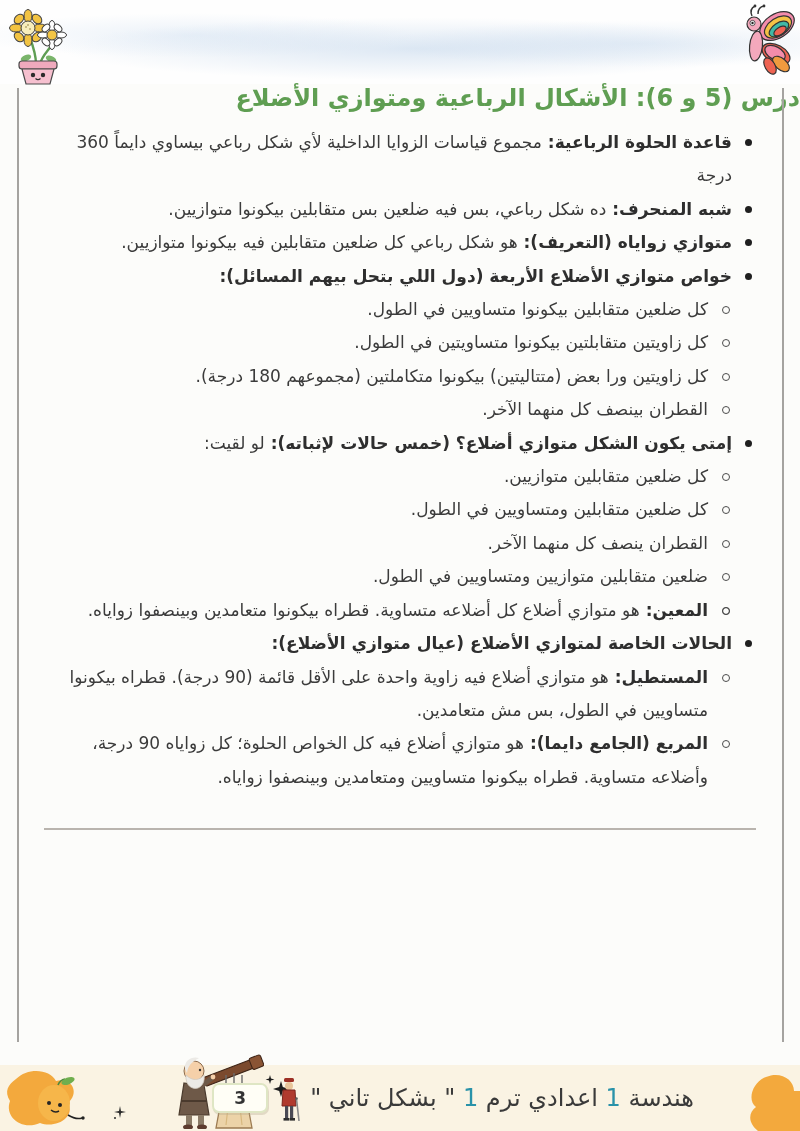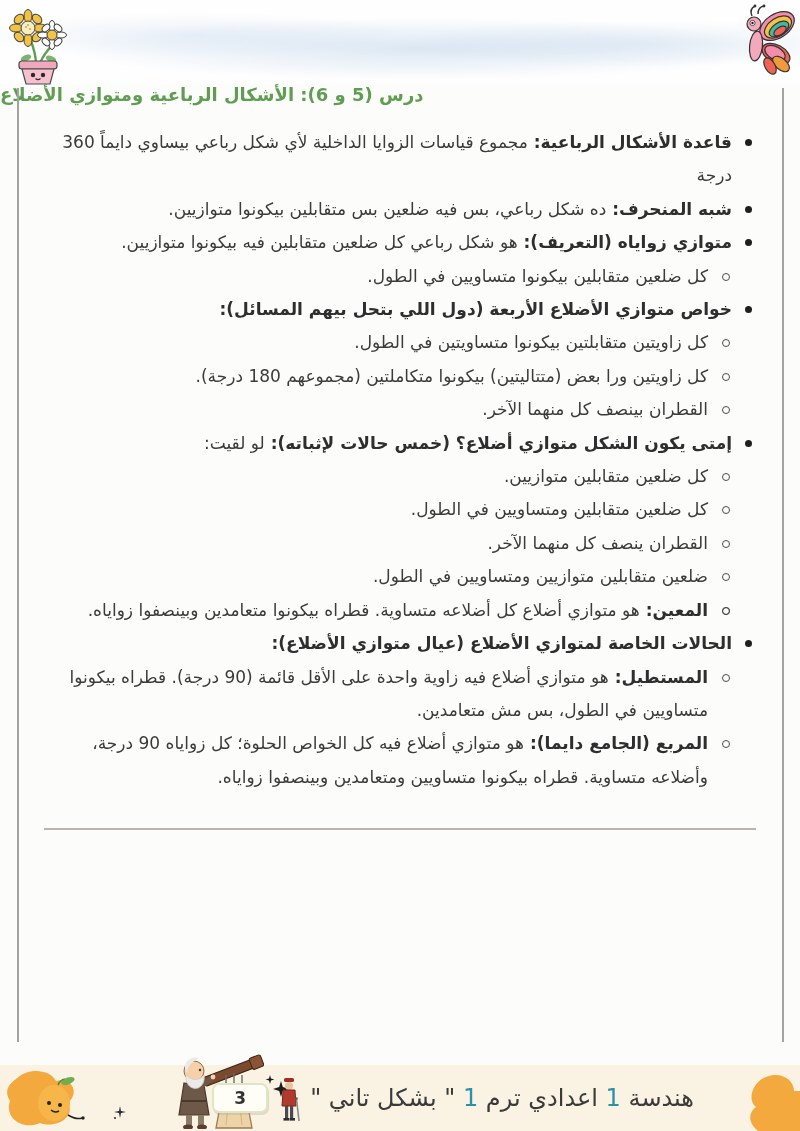--- a/index.html
+++ b/index.html
@@ -13,22 +13,22 @@
     position:absolute;top:0;left:0;width:800px;height:84px;
     background:
       radial-gradient(62% 52% at 52% 58%, rgba(175,201,229,.42), rgba(175,201,229,0) 72%),
       radial-gradient(40% 38% at 24% 42%, rgba(190,212,236,.30), rgba(190,212,236,0) 70%),
       radial-gradient(46% 40% at 80% 52%, rgba(182,206,232,.30), rgba(182,206,232,0) 70%),
       #fefefe;
   }
   .flower-pot{position:absolute;left:6px;top:6px;width:64px;height:80px;}
   .butterfly{position:absolute;left:732px;top:2px;width:66px;height:76px;}
   .page-title{
-    position:absolute;top:84px;left:0;width:800px;text-align:left;
-    font-size:18px;font-weight:bold;color:#5f9e52;direction:rtl;
+    position:absolute;top:84px;left:0;width:800px;text-align:right;
+    font-size:24px;font-weight:bold;color:#5f9e52;direction:rtl;
   }
   
   .side-line{position:absolute;top:88px;width:2px;height:954px;background:#a5a3a0;}
   .side-line.left{left:17px;}
   .side-line.right{left:782px;}
   
   .lesson{
     position:absolute;top:126px;right:42px;width:700px;
     direction:rtl;text-align:right;
     font-size:17px;line-height:33.4px;color:#3b3b3b;
@@ -125,25 +125,25 @@
   <circle cx="20.5" cy="21" r="2.6" fill="#fff" stroke="#333" stroke-width=".8"></circle>
   <circle cx="20.5" cy="21" r="1.2" fill="#222"></circle>
 </svg>
 
 <div class="page-title">درس (5 و 6): الأشكال الرباعية ومتوازي الأضلاع</div>
 
 <div class="side-line left"></div>
 <div class="side-line right"></div>
 
 <div class="lesson">
-    <div class="item main"><span class="bullet"></span><strong>قاعدة الأشكال الرباعية: </strong><span>مجموع قياسات الزوايا الداخلية لأي شكل رباعي بيساوي دايماً 360 درجة</span></div>
+    <div class="item main"><span class="bullet"></span><strong>قاعدة الحلوة الرباعية: </strong><span>مجموع قياسات الزوايا الداخلية لأي شكل رباعي بيساوي دايماً 360 درجة</span></div>
     <div class="item main"><span class="bullet"></span><strong>شبه المنحرف: </strong><span>ده شكل رباعي، بس فيه ضلعين بس متقابلين بيكونوا متوازيين.</span></div>
     <div class="item main"><span class="bullet"></span><strong>متوازي زواياه (التعريف): </strong><span>هو شكل رباعي كل ضلعين متقابلين فيه بيكونوا متوازيين.</span></div>
+    <div class="item main"><span class="bullet"></span><strong>خواص متوازي الأضلاع الأربعة (دول اللي بتحل بيهم المسائل): </strong></div>
     <div class="item sub"><span class="bullet"></span><span>كل ضلعين متقابلين بيكونوا متساويين في الطول.</span></div>
-    <div class="item main"><span class="bullet"></span><strong>خواص متوازي الأضلاع الأربعة (دول اللي بتحل بيهم المسائل): </strong></div>
     <div class="item sub"><span class="bullet"></span><span>كل زاويتين متقابلتين بيكونوا متساويتين في الطول.</span></div>
     <div class="item sub"><span class="bullet"></span><span>كل زاويتين ورا بعض (متتاليتين) بيكونوا متكاملتين (مجموعهم 180 درجة).</span></div>
     <div class="item sub"><span class="bullet"></span><span>القطران بينصف كل منهما الآخر.</span></div>
     <div class="item main"><span class="bullet"></span><strong>إمتى يكون الشكل متوازي أضلاع؟ (خمس حالات لإثباته): </strong><span>لو لقيت:</span></div>
     <div class="item sub"><span class="bullet"></span><span>كل ضلعين متقابلين متوازيين.</span></div>
     <div class="item sub"><span class="bullet"></span><span>كل ضلعين متقابلين ومتساويين في الطول.</span></div>
     <div class="item sub"><span class="bullet"></span><span>القطران ينصف كل منهما الآخر.</span></div>
     <div class="item sub"><span class="bullet"></span><span>ضلعين متقابلين متوازيين ومتساويين في الطول.</span></div>
     <div class="item sub"><span class="bullet"></span></div>
     <div class="item sub"><span class="bullet"></span><strong>المعين: </strong><span>هو متوازي أضلاع كل أضلاعه متساوية. قطراه بيكونوا متعامدين وبينصفوا زواياه.</span></div>

